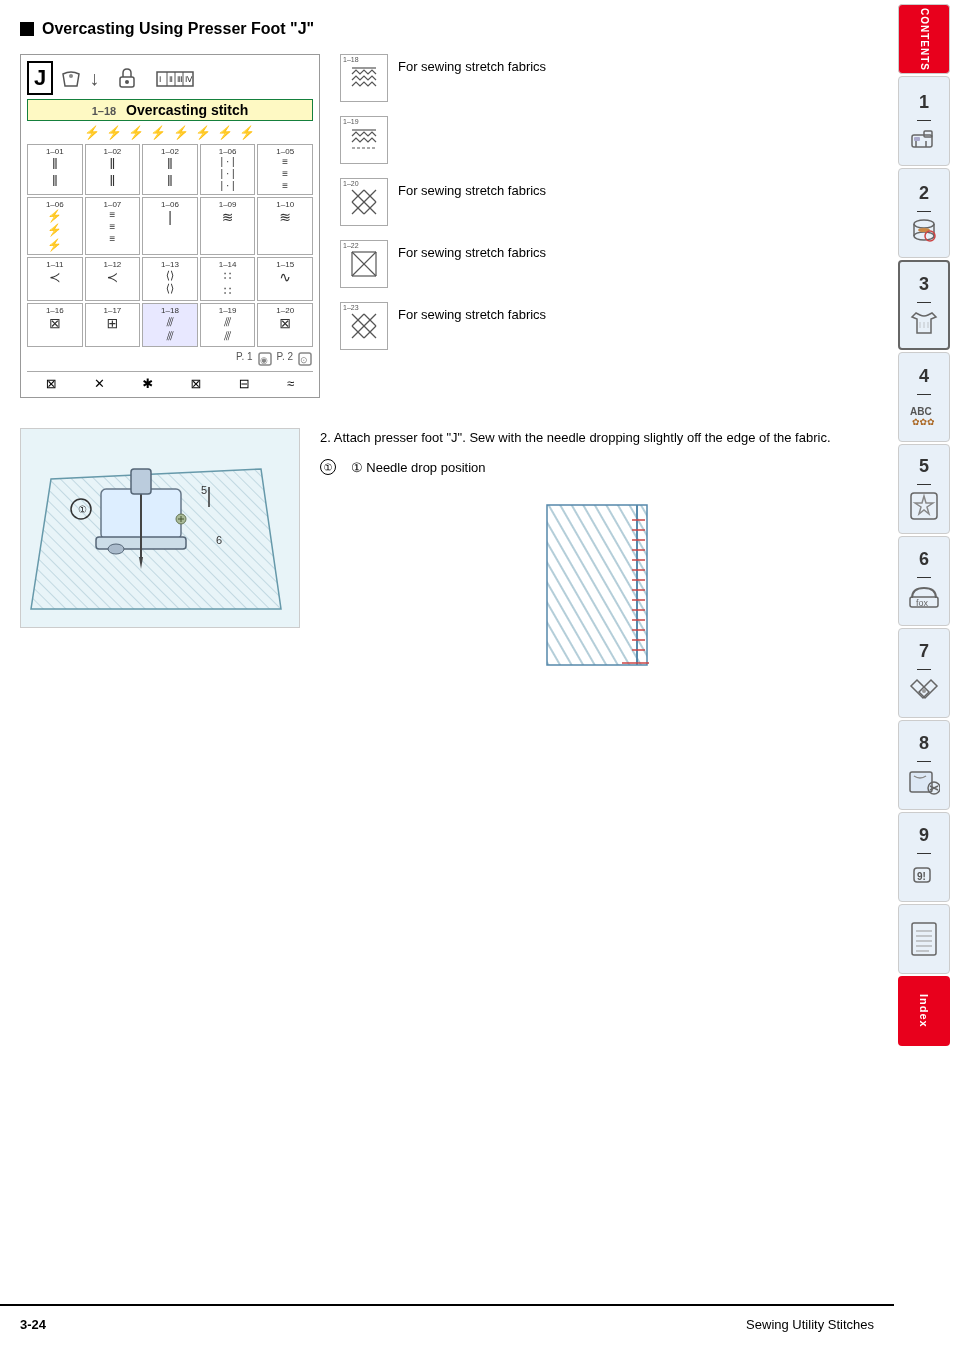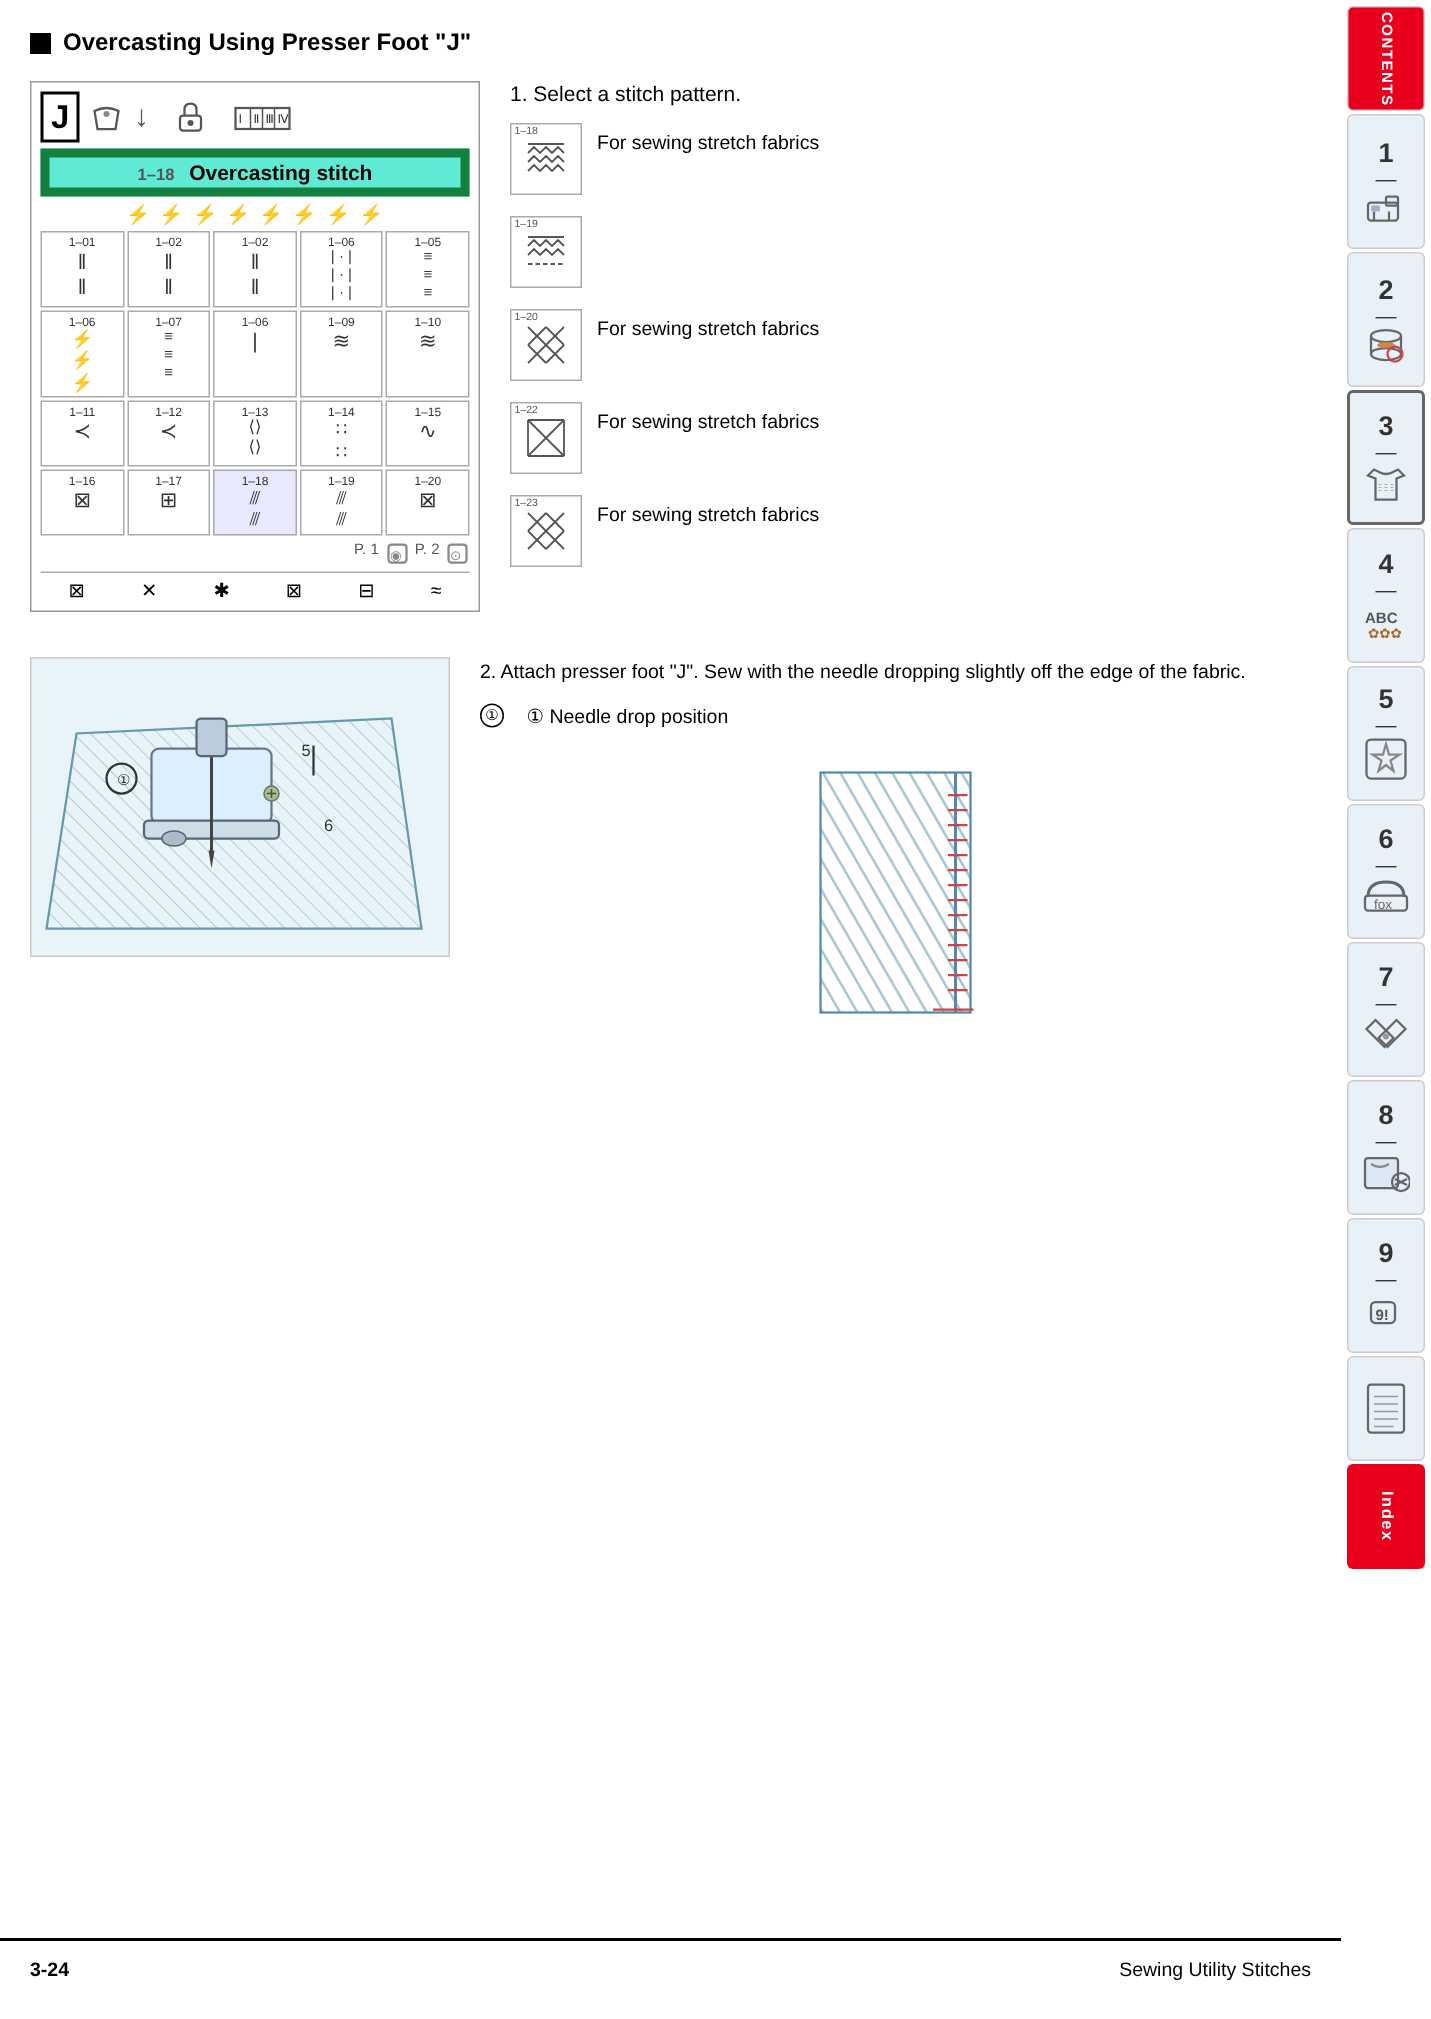--- a/index.html
+++ b/index.html
@@ -267,21 +267,21 @@
       border-radius: 50%;
       align-items: center;
       justify-content: center;
       font-size: 10px;
       flex-shrink: 0;
     }
 
     
     .footer {
       position: absolute;
-      bottom: 16px;
+      bottom: 4px;
       left: 0;
       right: 60px;
       height: 38px;
       border-top: 2px solid #000;
       display: flex;
       align-items: center;
       justify-content: space-between;
       padding: 0 20px;
       font-size: 13px;
     }
@@ -435,21 +435,21 @@
           <line x1="12" y1="6" x2="12" y2="20" stroke="#555" stroke-width="1"></line>
           <line x1="20" y1="6" x2="20" y2="20" stroke="#555" stroke-width="1"></line>
           <line x1="28" y1="6" x2="28" y2="20" stroke="#555" stroke-width="1"></line>
           <text x="4" y="16" font-size="8" fill="#333">Ⅰ</text>
           <text x="14" y="16" font-size="8" fill="#333">Ⅱ</text>
           <text x="22" y="16" font-size="8" fill="#333">Ⅲ</text>
           <text x="30" y="16" font-size="8" fill="#333">Ⅳ</text>
         </svg>
       </div>
 
-      <div style="border: 6px solid #15803d; background:#5eead4; text-align:center; padding:2px; font-weight:bold; font-size:14px; margin-bottom:4px;">
+      <div style="border: 1px solid #15803d; background:#fef9c3; text-align:center; padding:2px; font-weight:bold; font-size:14px; margin-bottom:4px;">
         <span style="font-size:11px; color:#555; margin-right:6px;">1–18</span>
         <span>Overcasting stitch</span>
       </div>
 
       <div style="display:flex; justify-content:center; gap:6px; margin-bottom:4px; font-size:13px; color:#666;">
         <span>⚡</span>
         <span>⚡</span>
         <span>⚡</span>
         <span>⚡</span>
         <span>⚡</span>
@@ -562,21 +562,20 @@
         <span style="font-size:13px;">⊠</span>
         <span style="font-size:13px;">✕</span>
         <span style="font-size:13px;">✱</span>
         <span style="font-size:13px;">⊠</span>
         <span style="font-size:13px;">⊟</span>
         <span style="font-size:13px;">≈</span>
       </div>
     </div>
 
     <div class="stitch-list">
-      <div class="step-title">1. Select a stitch pattern.</div>
 
       <div class="stitch-item">
         <div class="stitch-icon-box">
           <span class="icon-id">1–18</span>
           <svg width="32" height="32" viewBox="0 0 32 32">
             <line x1="4" y1="6" x2="28" y2="6" stroke="#555" stroke-width="1.2"></line>
             <path d="M4,12 L8,8 L12,12 L16,8 L20,12 L24,8 L28,12" fill="none" stroke="#555" stroke-width="1.2"></path>
             <path d="M4,18 L8,14 L12,18 L16,14 L20,18 L24,14 L28,18" fill="none" stroke="#555" stroke-width="1.2"></path>
             <path d="M4,24 L8,20 L12,24 L16,20 L20,24 L24,20 L28,24" fill="none" stroke="#555" stroke-width="1.2"></path>
           </svg>

